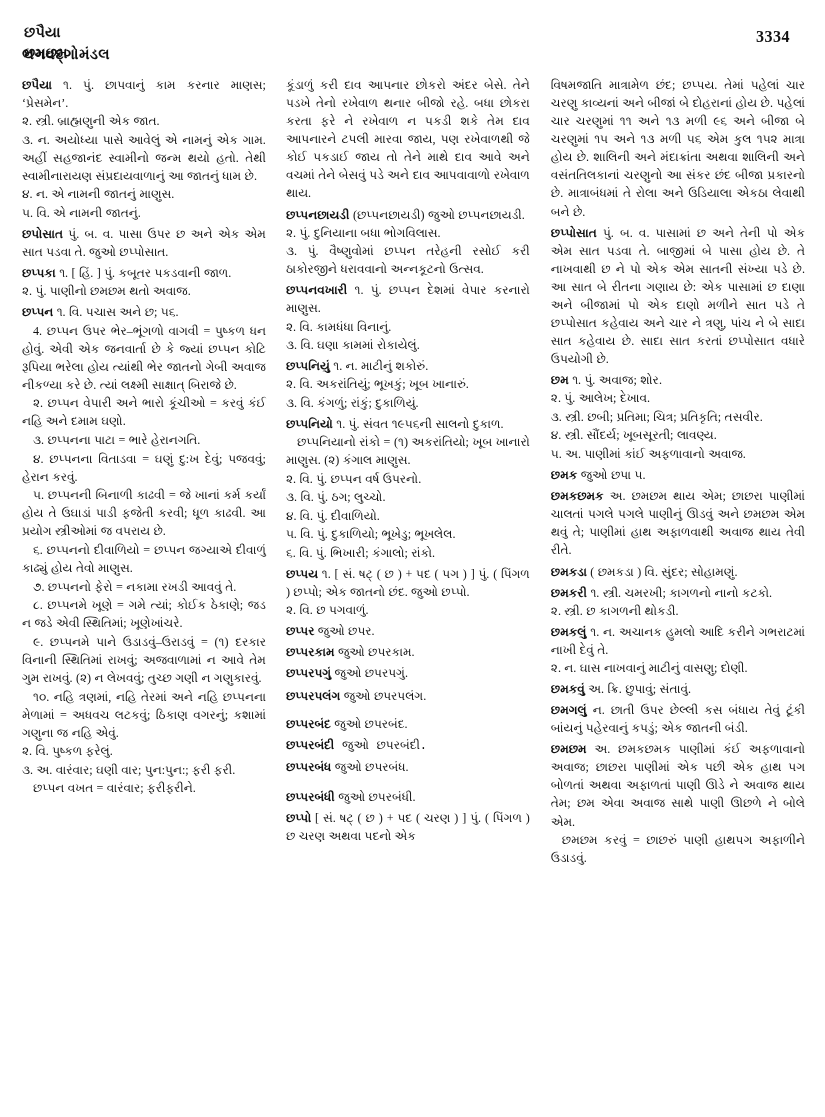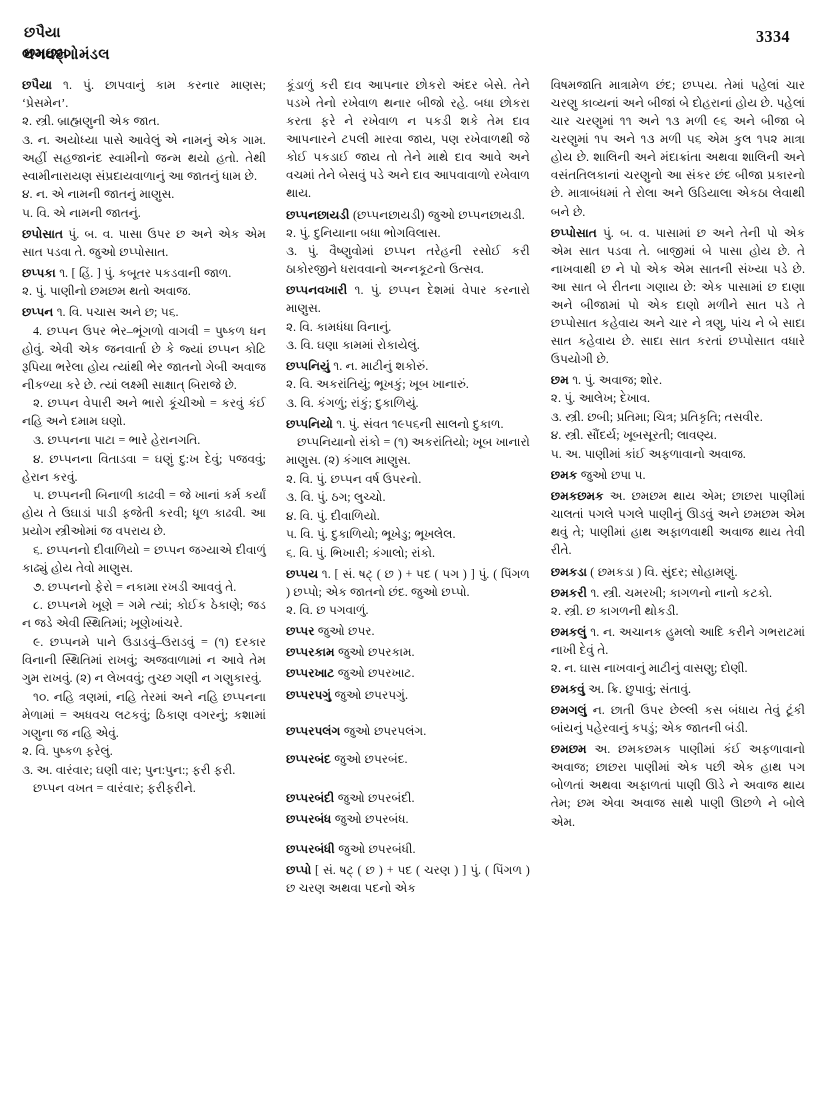--- a/index.html
+++ b/index.html
@@ -148,25 +148,24 @@
         <p class="sub">છપ્પનિયાનો રાંકો = (૧) અકરાંતિયો; ખૂબ ખાનારો માણુસ. (૨) કંગાલ માણુસ.</p>
         <p class="sense">૨. વિ. પું. છપ્પન વર્ષ ઉપરનો.</p>
         <p class="sense">૩. વિ. પું. ઠગ; લુચ્ચો.</p>
         <p class="sense">૪. વિ. પું. દીવાળિયો.</p>
         <p class="sense">૫. વિ. પું. દુકાળિયો; ભૂખેડુ; ભૂખલેલ.</p>
         <p class="sense">૬. વિ. પું. ભિખારી; કંગાલો; રાંકો.</p>
         <p class="entry" style="margin-top: 3px;"><span class="hw">છપ્પય</span><span> ૧. [ સં. ષટ્ ( છ ) + પદ ( પગ ) ] પું. ( પિંગળ ) છપ્પો; એક જાતનો છંદ. જુઓ છપ્પો.</span></p>
         <p class="sense">૨. વિ. છ પગવાળું.</p>
         <p class="entry" style="margin-top: 3px;"><span class="hw">છપ્પર</span><span> જુઓ છપર.</span></p>
         <p class="entry" style="margin-top: 3px;"><span class="hw">છપ્પરકામ</span><span> જુઓ છપરકામ.</span></p>
-        <p class="entry" style="margin-top: 3px;"><span class="hw">છપ્પરખાટ</span><span> જુઓ છપરખાટ.</span></p>
         <p class="entry" style="margin-top: 3px;"><span class="hw">છપ્પરપગું</span><span> જુઓ છપરપગું.</span></p>
-        <p class="entry" style="margin-top: 18px;"><span class="hw">છપ્પરપલંગ</span><span> જુઓ છપરપલંગ.</span></p>
+        <p class="entry" style="margin-top: 4px;"><span class="hw">છપ્પરપલંગ</span><span> જુઓ છપરપલંગ.</span></p>
         <p class="entry" style="margin-top: 10px;"><span class="hw">છપ્પરબંદ</span><span> જુઓ છપરબંદ.</span></p>
-        <p class="entry" style="margin-top: 21px;"><span class="hw">છપ્પરબંદી</span><span> જુઓ છપરબંદી.</span></p>
+        <p class="entry" style="margin-top: 4px; font-family: Liberation Mono, monospace;"><span class="hw">છપ્પરબંદી</span><span> જુઓ છપરબંદી.</span></p>
         <p class="entry" style="margin-top: 3px;"><span class="hw">છપ્પરબંધ</span><span> જુઓ છપરબંધ.</span></p>
         <p class="entry" style="margin-top: 12px;"><span class="hw">છપ્પરબંધી</span><span> જુઓ છપરબંધી.</span></p>
         <p class="entry" style="margin-top: 3px;"><span class="hw">છપ્પો</span><span> [ સં. ષટ્ ( છ ) + પદ ( ચરણ ) ] પું. ( પિંગળ ) છ ચરણ અથવા પદનો એક</span></p>
       </div>
     <div class="rule r2"></div>
     <div class="col c3">
         <p class="sense">વિષમજાતિ માત્રામેળ છંદ; છપ્પય. તેમાં પહેલાં ચાર ચરણુ કાવ્યનાં અને બીજાં બે દોહરાનાં હોય છે. પહેલાં ચાર ચરણુમાં ૧૧ અને ૧૩ મળી ૯૬ અને બીજા બે ચરણુમાં ૧૫ અને ૧૩ મળી ૫૬ એમ કુલ ૧૫૨ માત્રા હોય છે. શાલિની અને મંદાક્રાંતા અથવા શાલિની અને વસંતતિલકાનાં ચરણુનો આ સંકર છંદ બીજા પ્રકારનો છે. માત્રાબંધમાં તે રોલા અને ઉડિયાલા એકઠા લેવાથી બને છે.</p>
         <p class="entry" style="margin-top: 3px;"><span class="hw">છપ્પોસાત</span><span> પું. બ. વ. પાસામાં છ અને તેની પો એક એમ સાત પડવા તે. બાજીમાં બે પાસા હોય છે. તે નાખવાથી છ ને પો એક એમ સાતની સંખ્યા પડે છે. આ સાત બે રીતના ગણાય છે: એક પાસામાં છ દાણા અને બીજામાં પો એક દાણો મળીને સાત પડે તે છપ્પોસાત કહેવાય અને ચાર ને ત્રણુ, પાંચ ને બે સાદા સાત કહેવાય છે. સાદા સાત કરતાં છપ્પોસાત વધારે ઉપયોગી છે.</span></p>
         <p class="entry" style="margin-top: 3px;"><span class="hw">છમ</span><span> ૧. પું. અવાજ; શોર.</span></p>
         <p class="sense">૨. પું. આલેખ; દેખાવ.</p>
@@ -176,16 +175,17 @@
         <p class="entry" style="margin-top: 3px;"><span class="hw">છમક</span><span> જુઓ છપા ૫.</span></p>
         <p class="entry" style="margin-top: 3px;"><span class="hw">છમકછમક</span><span> અ. છમછમ થાય એમ; છાછરા પાણીમાં ચાલતાં પગલે પગલે પાણીનું ઊડવું અને છમછમ એમ થવું તે; પાણીમાં હાથ અફાળવાથી અવાજ થાય તેવી રીતે.</span></p>
         <p class="entry" style="margin-top: 3px;"><span class="hw">છમકડા</span><span> ( છમકડા ) વિ. સુંદર; સોહામણું.</span></p>
         <p class="entry" style="margin-top: 3px;"><span class="hw">છમકરી</span><span> ૧. સ્ત્રી. ચમરખી; કાગળનો નાનો કટકો.</span></p>
         <p class="sense">૨. સ્ત્રી. છ કાગળની થોકડી.</p>
         <p class="entry" style="margin-top: 3px;"><span class="hw">છમકલું</span><span> ૧. ન. અચાનક હુમલો આદિ કરીને ગભરાટમાં નાખી દેવું તે.</span></p>
         <p class="sense">૨. ન. ઘાસ નાખવાનું માટીનું વાસણુ; દોણી.</p>
         <p class="entry" style="margin-top: 3px;"><span class="hw">છમકવું</span><span> અ. ક્રિ. છુપાવું; સંતાવું.</span></p>
         <p class="entry" style="margin-top: 3px;"><span class="hw">છમગલું</span><span> ન. છાતી ઉપર છેલ્લી કસ બંધાય તેવું ટૂંકી બાંયનું પહેરવાનું કપડું; એક જાતની બંડી.</span></p>
         <p class="entry" style="margin-top: 3px;"><span class="hw">છમછમ</span><span> અ. છમકછમક પાણીમાં કંઈ અફળાવાનો અવાજ; છાછરા પાણીમાં એક પછી એક હાથ પગ બોળતાં અથવા અફાળતાં પાણી ઊડે ને અવાજ થાય તેમ; છમ એવા અવાજ સાથે પાણી ઊછળે ને બોલે એમ.</span></p>
+        <p class="sub">છમછમ કરવું = છાછરું પાણી હાથપગ અફાળીને ઉડાડવું.</p>
       </div>
   </div>
 
 </div>
 
 </body></html>

